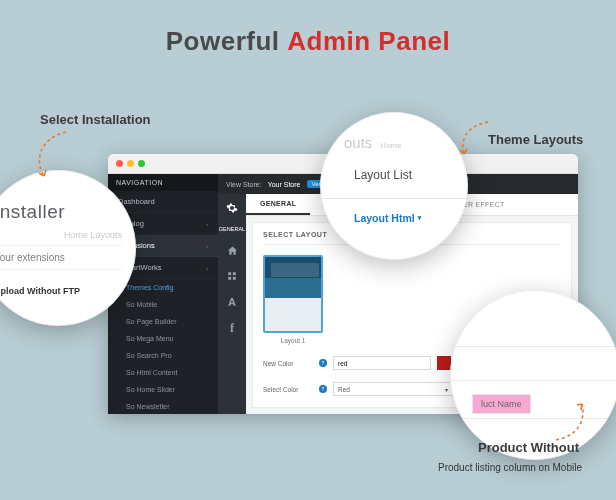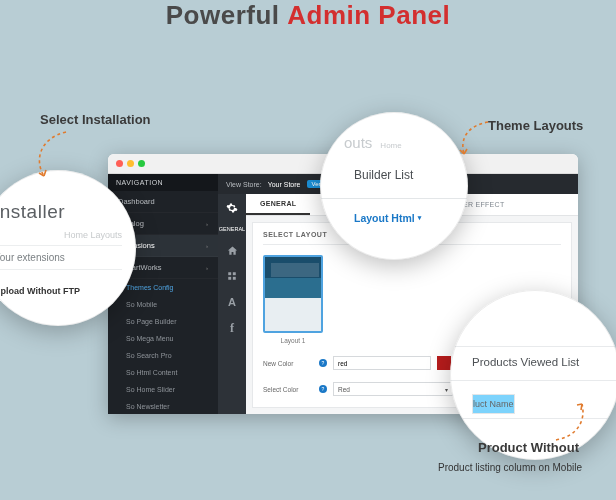--- a/index.html
+++ b/index.html
@@ -1,18 +1,18 @@
 <!DOCTYPE html>
 <html><head>
 <meta charset="utf-8">
 <style>
   * { margin: 0; padding: 0; box-sizing: border-box; font-family: Arial, Helvetica, sans-serif; }
   body { width: 616px; height: 500px; background: #b8cdd4; position: relative; overflow: hidden; }
 
-  .headline { text-align: center; font-size: 26px; font-weight: 600; color: #4a4a4a; letter-spacing: .5px; }
+  .headline { text-align: center; padding-top: 26px; font-size: 26px; font-weight: 600; color: #4a4a4a; letter-spacing: .5px; }
   .headline .accent { color: #d32f2f; font-weight: 700; }
 
   .callout { position: absolute; font-size: 13px; color: #3a3a3a; font-weight: 600; z-index: 30; }
   .callout.sub { font-size: 10px; font-weight: 400; color: #333; margin-top: 4px; }
 
   
   .arrow { position: absolute; z-index: 29; pointer-events: none; }
 
   
   .browser {
@@ -90,33 +90,33 @@
   .lens.layouts .crumb .home{font-size:8px;color:#c7cbce;margin-left:8px;}
   .lens.layouts .ll { font-size: 12px; color: #4a4e52; position:absolute; top:56px; left:34px;}
   .lens.layouts .ln { font-size: 10.5px; color: #1a78c7; font-weight:700; position:absolute; top:100px; left:34px; display:flex;align-items:center;gap:3px;}
   .lens.layouts .hr{position:absolute;left:0;right:0;top:86px;height:1px;background:#e3e6e8;}
 
   .lens.detail { left: 450px; top: 290px; width: 170px; height: 170px; padding: 0 14px; }
   .lens.detail .t1 { font-size: 17px; color: #c3c6c9; font-weight: 300; position:absolute;top:26px;right:20px;}
   .lens.detail .t2 { font-size: 11.5px; color: #4d5155; position:absolute;top:66px;left:22px;}
   .lens.detail .hr1{position:absolute;left:0;right:0;top:56px;height:1px;background:#e8eaec;}
   .lens.detail .hr2{position:absolute;left:0;right:0;top:90px;height:1px;background:#e8eaec;}
-  .lens.detail .th { position:absolute;top:104px;left:22px;font-size:9px;color:#666;border:1px solid #e3e6e8;padding:4px 0;background:#7dd3fc;}
+  .lens.detail .th { position:absolute;top:104px;left:22px;font-size:9px;color:#666;border:1px solid #e3e6e8;padding:4px 8px;background:#f9a8d4;}
   .lens.detail .hr3{position:absolute;left:0;right:0;top:128px;height:1px;background:#e8eaec;}
 
 </style>
 </head>
 <body>
 
 <div class="headline">
   <span>Powerful </span><span class="accent">Admin Panel</span>
 </div>
 
 <div class="callout" style="left:40px;top:112px">Select Installation</div>
-<div class="callout" style="left:488px;top:118px">Theme Layouts</div>
+<div class="callout" style="left:488px;top:132px">Theme Layouts</div>
 <div class="callout" style="left:478px;top:440px">Product Without</div>
 <div class="callout sub" style="left:438px;top:458px">Product listing column on Mobile</div>
 
 <svg class="arrow" style="left:26px;top:126px" width="60" height="56">
   <path d="M40 6 C 14 12, 8 34, 18 50" stroke="#e07b2e" stroke-width="1.6" fill="none" stroke-dasharray="3 3"></path>
   <path d="M18 50 l-5 -3 m5 3 l2 -6" stroke="#e07b2e" stroke-width="1.6" fill="none"></path>
 </svg>
 <svg class="arrow" style="left:454px;top:118px" width="52" height="42">
   <path d="M34 4 C 12 8, 6 22, 10 36" stroke="#e07b2e" stroke-width="1.6" fill="none" stroke-dasharray="3 3"></path>
   <path d="M10 36 l-4 -4 m4 4 l3 -5" stroke="#e07b2e" stroke-width="1.6" fill="none"></path>
@@ -233,29 +233,28 @@
 <div class="lens install">
   <div class="t1">Installer</div>
   <div class="t15">Home   Layouts</div>
   <div class="row2">Your extensions</div>
   <div class="row3">Upload Without FTP</div>
   <div class="lens-border"></div>
 </div>
 
 <div class="lens layouts">
   <div class="crumb"><span>outs</span><span class="home">Home</span></div>
-  <div class="ll">Builder List</div>
+  <div class="ll">Layout List</div>
   <div class="hr"></div>
   <div class="ln">
       <span>Layout Html</span>
       <span style="font-size:7px">▾</span>
     </div>
   <div class="lens-border"></div>
 </div>
 
 <div class="lens detail">
   <div class="hr1"></div>
-  <div class="t2">Products Viewed List</div>
   <div class="hr2"></div>
   <div class="th">luct Name</div>
   <div class="hr3"></div>
   <div class="lens-border"></div>
 </div>
 
 </body></html>

